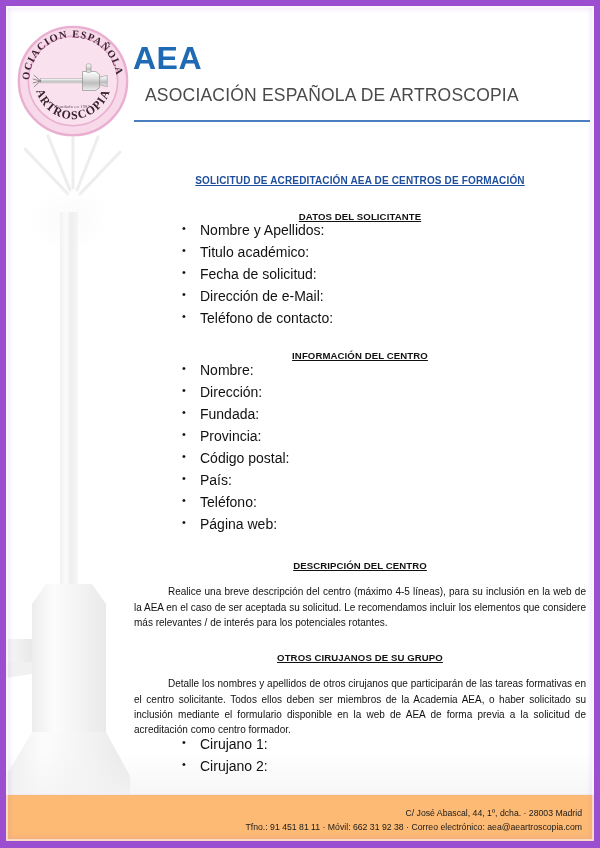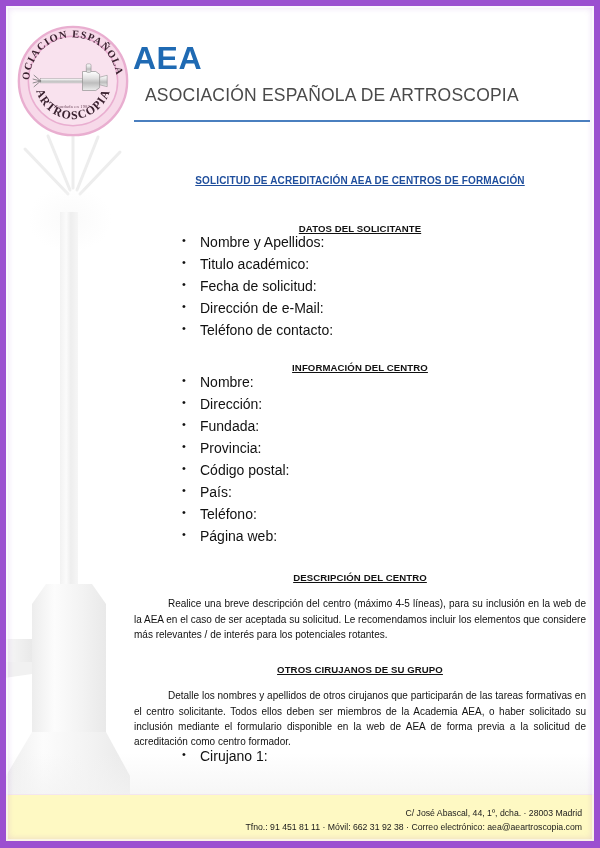--- a/index.html
+++ b/index.html
@@ -126,21 +126,21 @@
   .section-head {
     text-align: center;
     font-size: 9.6px;
     font-weight: bold;
     color: #111111;
     text-decoration: underline;
     letter-spacing: 0.1px;
     margin: 0;
     line-height: 1.3;
   }
-  .sh-solicitante { margin-top: 36px; }
+  .sh-solicitante { margin-top: 24px; }
   .sh-centro      { margin-top: 17px; }
   .sh-descripcion { margin-top: 21px; }
   .sh-otros       { margin-top: 22px; }
 
   ul.bullets {
     list-style: none;
     margin: 0;
     padding: 0;
   }
   ul.bullets li {
@@ -175,21 +175,21 @@
   }
   p.para-justify { text-align: justify; }
 
   
   .footer {
     position: absolute;
     left: 0;
     right: 0;
     bottom: 0;
     height: 46px;
-    background: #fef9c3;
+    background: #fdba74;
     z-index: 20;
     border-top: 1px solid #f3e6f0;
   }
   .footer-lines {
     position: absolute;
     right: 12px;
     bottom: 7px;
     text-align: right;
     color: #1a1a1a;
     font-size: 8.7px;
@@ -326,20 +326,21 @@
         <li>Página web:</li>
       </ul>
 
       <div class="section-head sh-descripcion">DESCRIPCIÓN DEL CENTRO</div>
       <p class="para">Realice una breve descripción del centro (máximo 4-5 líneas), para su inclusión en la web de la AEA en el caso de ser aceptada su solicitud. Le recomendamos incluir los elementos que considere más relevantes / de interés para los potenciales rotantes.</p>
 
       <div class="section-head sh-otros">OTROS CIRUJANOS DE SU GRUPO</div>
       <p class="para para-justify">Detalle los nombres y apellidos de otros cirujanos que participarán de las tareas formativas en el centro solicitante. Todos ellos deben ser miembros de la Academia AEA, o haber solicitado su inclusión mediante el formulario disponible en la web de AEA de forma previa a la solicitud de acreditación como centro formador.</p>
       <ul class="bullets list-cirujanos">
         <li>Cirujano 1:</li>
+        <li>Cirujano 2:</li>
       </ul>
 
     </div>
 
     <div class="footer">
       <div class="footer-lines">
         <div>C/ José Abascal, 44, 1º, dcha.  ·  28003 Madrid</div>
         <div>Tfno.: 91 451 81 11  ·  Móvil: 662 31 92 38  ·  Correo electrónico: aea@aeartroscopia.com</div>
       </div>
     </div>

